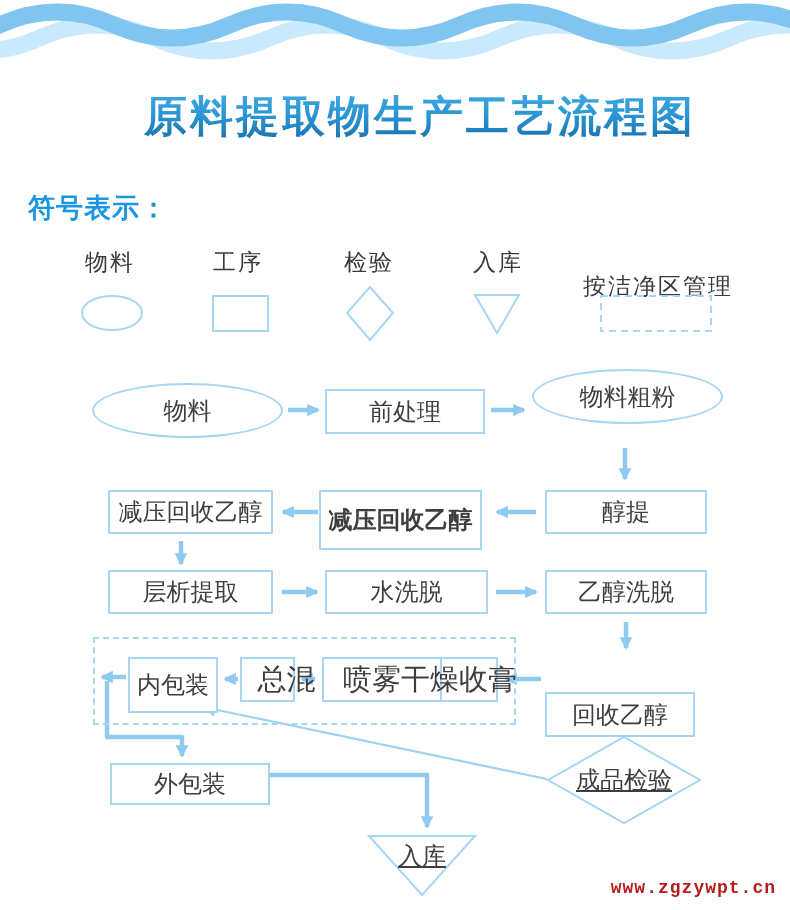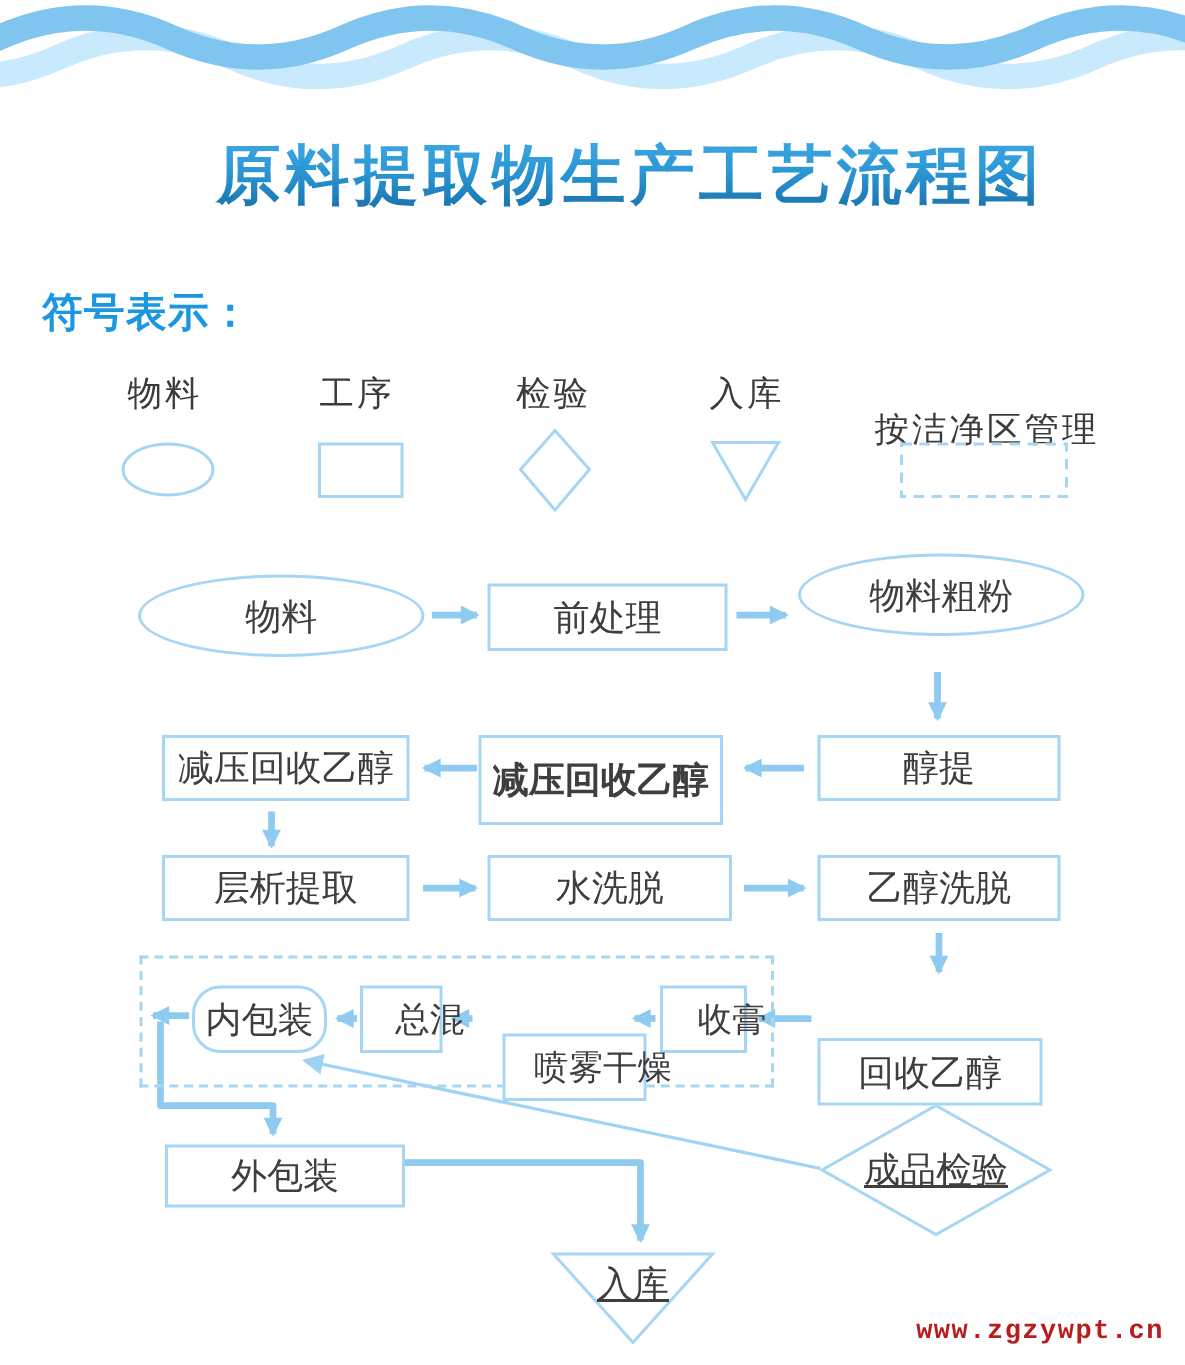--- a/index.html
+++ b/index.html
@@ -10,21 +10,21 @@
   #title{left:0;top:88px;width:696px;text-align:right;font-size:43px;font-weight:bold;letter-spacing:3px;
          background:linear-gradient(180deg,#41abe6 0%,#2b97d4 45%,#156aa4 100%);
          -webkit-background-clip:text;background-clip:text;color:#1f86c4;-webkit-text-fill-color:transparent;}
   
   #legend-heading{left:28px;top:190px;font-size:27px;font-weight:bold;color:#1b97e2;letter-spacing:1px;}
   .legend-label{top:247px;font-size:23px;color:#3b3b3b;text-align:center;letter-spacing:2px;}
   
   .node{display:flex;align-items:center;justify-content:center;border:2px solid #a6d6f4;background:#ffffff;
         color:#3e3e3e;font-size:24px;box-sizing:border-box;text-align:center;white-space:nowrap;}
   .ellipse{border-radius:50%;}
-  .small-node{font-size:23px;padding-left:38px;}
+  .small-node{font-size:29px;padding-left:38px;}
   .noborder{border:none;background:transparent;text-decoration:underline;}
   #dashed-zone{left:93px;top:637px;width:423px;height:88px;border:2px dashed #a6d6f4;box-sizing:border-box;background:transparent;}
   
   #overlay{left:0;top:0;pointer-events:none;}
   
   #watermark{right:14px;top:878px;font-family:"Liberation Mono","DejaVu Sans Mono",monospace;
              font-size:18px;font-weight:bold;color:#b91c1c;letter-spacing:1px;}
 </style>
 </head>
 <body>
@@ -91,22 +91,22 @@
   <div class="abs node" style="left:325px;top:389px;width:160px;height:45px;">前处理</div>
   <div class="abs node ellipse" style="left:532px;top:369px;width:191px;height:55px;">物料粗粉</div>
   <div class="abs node" style="left:545px;top:490px;width:162px;height:44px;text-align:center;">醇提</div>
   <div class="abs node" style="left:319px;top:490px;width:163px;height:60px;font-weight:bold;">减压回收乙醇</div>
   <div class="abs node" style="left:108px;top:490px;width:165px;height:44px;">减压回收乙醇</div>
   <div class="abs node" style="left:108px;top:570px;width:165px;height:44px;">层析提取</div>
   <div class="abs node" style="left:325px;top:570px;width:163px;height:44px;">水洗脱</div>
   <div class="abs node" style="left:545px;top:570px;width:162px;height:44px;">乙醇洗脱</div>
   <div class="abs node" style="left:545px;top:692px;width:150px;height:45px;">回收乙醇</div>
   <div class="abs node small-node" style="left:440px;top:657px;width:58px;height:45px;">收膏</div>
-  <div class="abs node small-node" style="left:335px;top:657px;width:96px;height:45px;margin-top:32px;">喷雾干燥</div>
+  <div class="abs node small-node" style="left:322px;top:657px;width:120px;height:45px;">喷雾干燥</div>
   <div class="abs node small-node" style="left:240px;top:657px;width:55px;height:45px;">总混</div>
-  <div class="abs node" style="left:128px;top:657px;width:90px;height:45px;border-radius:19px;">内包装</div>
+  <div class="abs node" style="left:128px;top:657px;width:90px;height:56px;">内包装</div>
   <div class="abs node" style="left:110px;top:763px;width:160px;height:42px;">外包装</div>
   <div class="abs node noborder" style="left:548px;top:758px;width:152px;height:44px;">成品检验</div>
   <div class="abs node noborder" style="left:369px;top:840px;width:106px;height:32px;">入库</div>
 
   <div id="watermark" class="abs">www.zgzywpt.cn</div>
 
 </div>
 
 </body></html>

